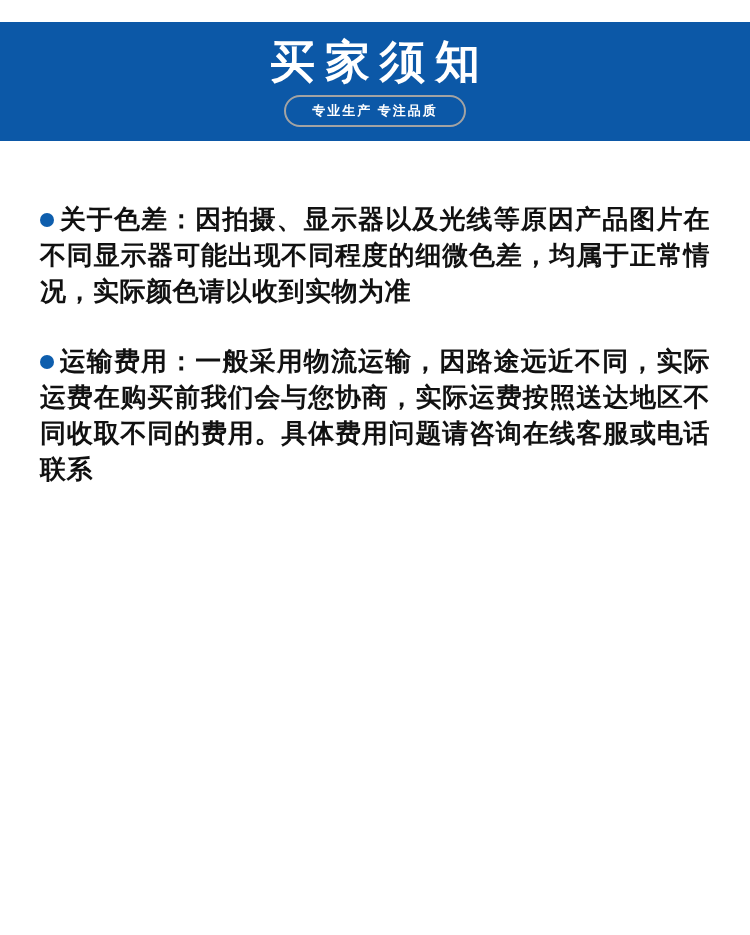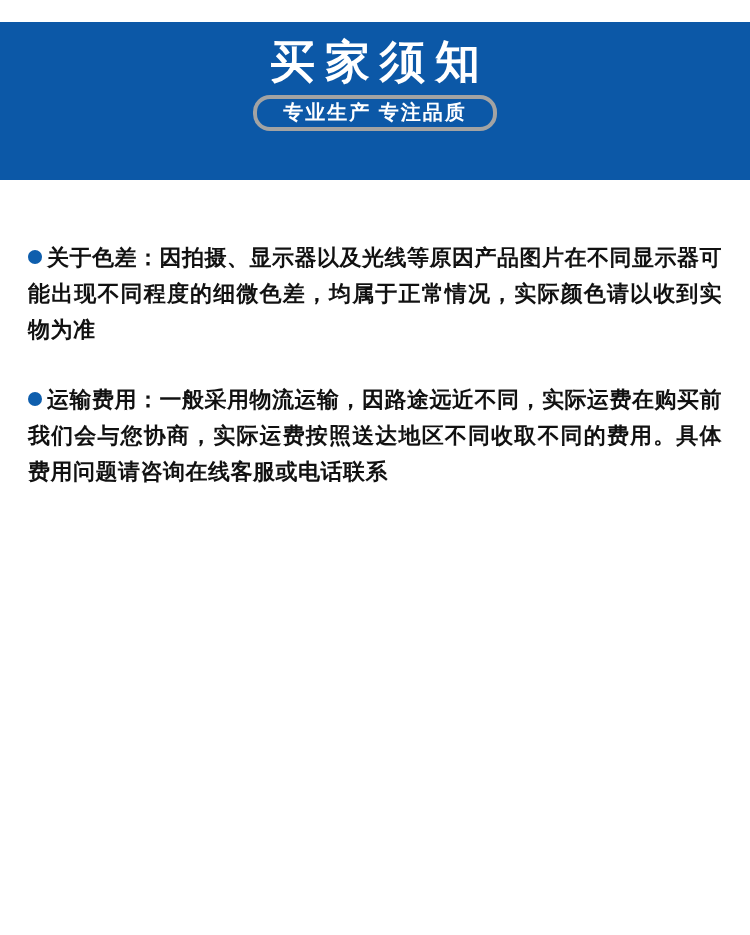--- a/index.html
+++ b/index.html
@@ -12,53 +12,53 @@
     position: relative;
     width: 750px;
     min-height: 935px;
     margin: 0 auto;
     background: #ffffff;
     overflow: hidden;
   }
   
   .banner {
     margin-top: 22px;
-    height: 158px;
+    height: 119px;
     background: #0C58A7;
     color: #ffffff;
     text-align: center;
     box-sizing: border-box;
     padding-top: 16px;
   }
   .banner-title {
     margin: 0;
     font-size: 45px;
     line-height: 48px;
     font-weight: 700;
     letter-spacing: 10px;
     text-indent: 10px; 
   }
   .banner-badge {
     display: inline-block;
     margin-top: 9px;
     padding: 4px 26px 5px 26px;
-    border: 4px solid #a3a3a3;
+    border: 2px solid #a3a3a3;
     border-radius: 17px;
-    font-size: 20px;
+    font-size: 13px;
     line-height: 19px;
     font-weight: 700;
     letter-spacing: 2px;
   }
   
   .notices {
     padding: 0 28px;
   }
   .notice {
-    margin: 0;
-    font-size: 22px;
+    margin: 12px;
+    font-size: 26px;
     line-height: 36px;
     font-weight: 700;
     color: #111111;
     text-align: justify;
     letter-spacing: 0.5px;
   }
   .notice-1 { margin-top: 60px; }
   .notice-2 { margin-top: 40px; }
   .notice-3 { margin-top: 24px; }
   .notice-4 { margin-top: 34px; }

